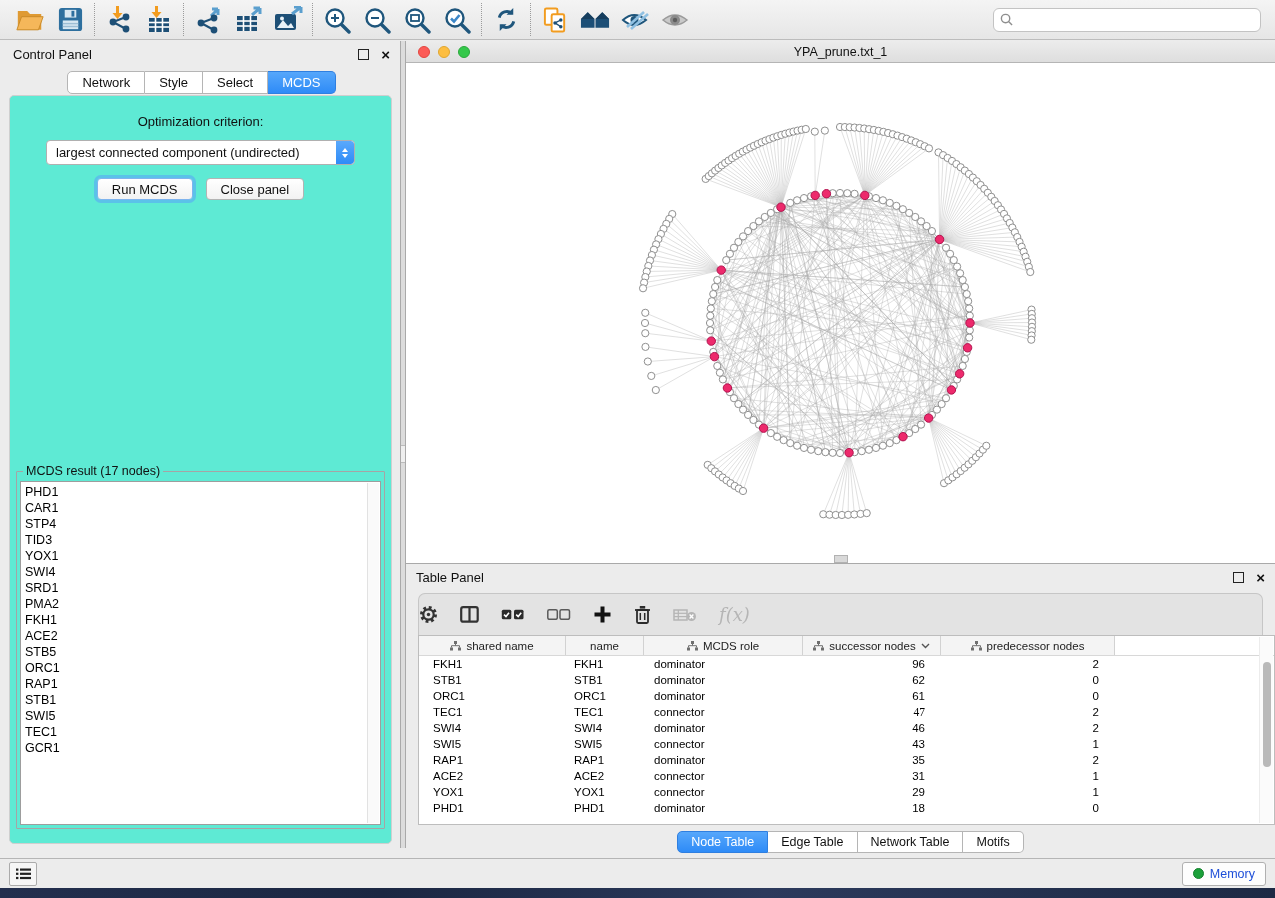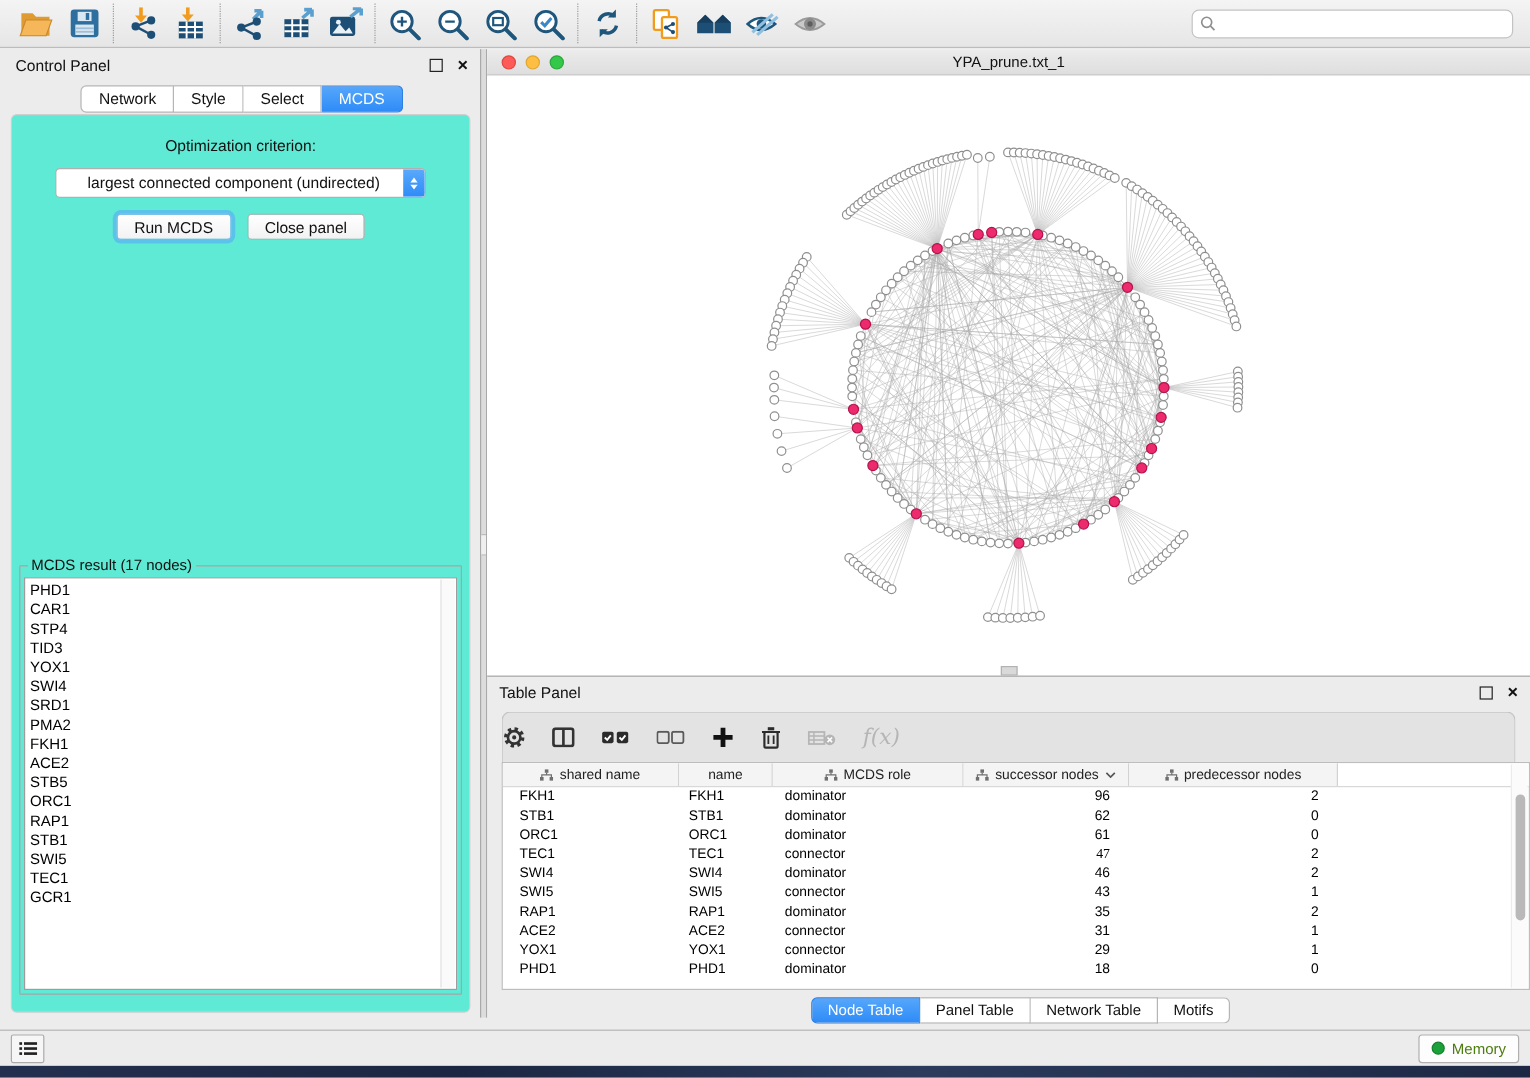--- a/index.html
+++ b/index.html
@@ -33,21 +33,21 @@
   .seg{border:1px solid #b5b5b5;border-left:none;background:#fff;color:#111;font-size:13px;
     padding:3px 14px;cursor:default;}
   .seg:first-child{border-left:1px solid #b5b5b5;border-radius:5px 0 0 5px;}
   .seg:last-child{border-radius:0 5px 5px 0;}
   .seg.active{background:linear-gradient(#56a7fb,#2e8bf7);border-color:#2f7fe0;color:#fff;}
   .cp-body{position:absolute;left:6px;right:8px;top:54px;bottom:4px;background:#5eead4;
     border:1px solid #cfcfcf;border-radius:5px;}
   .opt-label{text-align:center;font-size:13px;margin-top:18px;color:#111;}
   .dropdown{margin:11px 36px 0 36px;height:23px;background:#fff;border:1px solid #b0b0b0;border-radius:4px;
     display:flex;align-items:center;font-size:13px;color:#111;overflow:hidden;}
-  .dropdown .val{flex:1;padding-left:9px;white-space:nowrap;margin-left:17px;}
+  .dropdown .val{flex:1;padding-left:9px;white-space:nowrap;}
   .stepper{width:18px;align-self:stretch;background:linear-gradient(#5aa9fc,#2e8bf7);
     display:flex;flex-direction:column;align-items:center;justify-content:center;gap:2px;border-radius:0 3px 3px 0;}
   .tri-up{width:0;height:0;border-left:3.5px solid transparent;border-right:3.5px solid transparent;border-bottom:4.5px solid #fff;}
   .tri-dn{width:0;height:0;border-left:3.5px solid transparent;border-right:3.5px solid transparent;border-top:4.5px solid #fff;}
   .btn-row{display:flex;justify-content:center;gap:13px;margin-top:13px;}
   .mac-btn{background:linear-gradient(#ffffff,#f2f2f2);border:1px solid #b4b4b4;border-radius:4px;
     font-size:13px;color:#111;padding:3px 14px;height:22px;box-sizing:border-box;}
   .mac-btn.focused{border-color:#7fb3ee;box-shadow:0 0 0 3px rgba(90,160,250,.55);}
   .mcds-fieldset{position:absolute;left:6px;right:6px;top:368px;bottom:14px;border:1px solid #a5a5a5;
     margin:0;padding:3px;border-radius:1px;}
@@ -97,21 +97,21 @@
   .tp-tab.active{background:linear-gradient(#56a7fb,#2e8bf7);border-color:#2f7fe0;color:#fff;}
   .tp-head{height:26px;display:flex;align-items:center;padding:0 10px;font-size:13px;color:#111;}
   .tp-head .ttl{flex:1;}
 
   
   .statusbar{position:absolute;left:0;right:0;bottom:0;height:30px;background:#ececec;border-top:1px solid #b5b5b5;
     display:flex;align-items:center;padding:0 9px;box-sizing:border-box;}
   .list-btn{width:26px;height:22px;border:1px solid #ababab;background:#f6f6f6;border-radius:2px;
     display:flex;align-items:center;justify-content:center;}
   .mem-btn{margin-left:auto;height:22px;border:1px solid #b0b0b0;background:#fdfdfd;border-radius:3px;
-    display:flex;align-items:center;gap:6px;padding:0 10px;font-size:12.5px;color:#4d7c0f;}
+    display:flex;align-items:center;gap:6px;padding:0 10px;font-size:12.5px;color:#1d4ed8;}
   .mem-dot{width:11px;height:11px;border-radius:50%;background:#1ba03a;border:1px solid #15802e;box-sizing:border-box;}
 </style>
 </head>
 <body>
 
 <div class="edge-strip"></div>
 
 <div class="app">
 
   <div class="toolbar">
@@ -1219,21 +1219,21 @@
             <div class="td" style="width: 138px; text-align: right; padding: 0px 16px 0px 0px;">18</div>
             <div class="td" style="width: 174px; text-align: right; padding: 0px 16px 0px 0px;">0</div>
           </div>
         </div>
       <div class="table-track">
         <div class="table-thumb"></div>
       </div>
     </div>
     <div class="tp-tabs">
         <div class="tp-tab active">Node Table</div>
-        <div class="tp-tab">Panel Table</div>
+        <div class="tp-tab">Edge Table</div>
         <div class="tp-tab">Network Table</div>
         <div class="tp-tab">Motifs</div>
       </div>
   </div>
 
   <div class="statusbar">
     <div class="list-btn">
       <svg width="15" height="12" viewBox="0 0 15 12">
         <rect x="0" y="0.5" width="2.4" height="2.2" fill="#222"></rect>
           <rect x="4" y="0.5" width="11" height="2.2" fill="#222"></rect>

